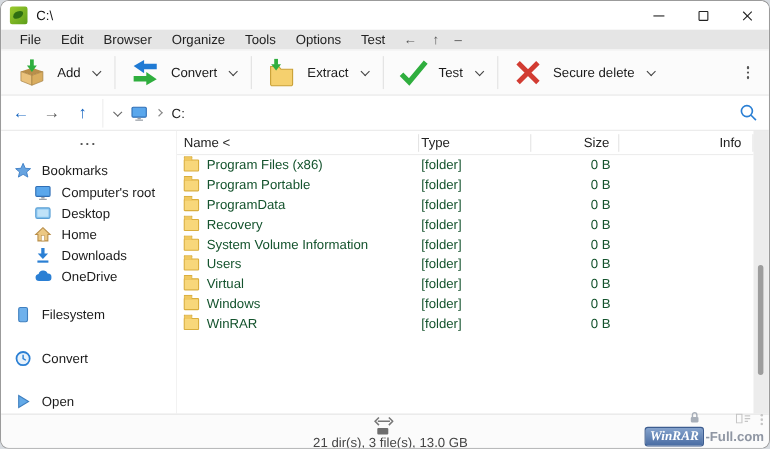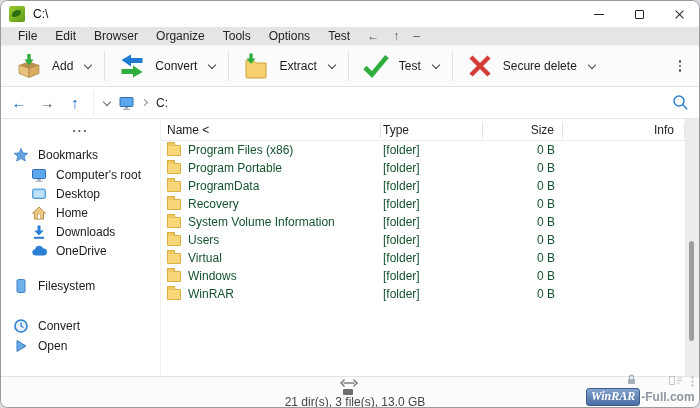--- a/index.html
+++ b/index.html
@@ -53,21 +53,21 @@
   .search-btn { width:34px; height:26px; display:flex; align-items:center; justify-content:center; margin-right:2px; }
 
   
   .main { display:flex; height:257px; background:#fff; }
   .sidebar { width:160px; flex:0 0 auto; background:#fff; border-right:1px solid #f2f2f2; padding-top:4px; }
   .sb-more { height:16px; text-align:center; color:#555; letter-spacing:2px; line-height:10px; font-weight:bold; }
   .sb-item { display:flex; align-items:center; height:20px; padding-left:12px; }
   .sb-item svg { margin-right:9px; flex:0 0 auto; }
   .sb-child { height:19px; padding-left:30px; }
   .sb-root { margin-top:6px; }
-  .mt-fs { margin-top:16px; } .mt-hist { margin-top:20px; } .mt-open { }
+  .mt-fs { margin-top:16px; } .mt-hist { margin-top:20px; } .mt-open { margin-top:19px; }
   .sb-label { color:#1b1b1b; white-space:nowrap; }
 
   
   .filelist { flex:1; display:flex; flex-direction:column; background:#fff;justify-content:center; }
   .fl-header { display:flex; height:22px; align-items:center; border-bottom:1px solid #ededed; color:#222; }
   .fl-header .hc { height:16px; line-height:16px; border-right:1px solid #e4e4e4; }
   .col-name { width:220px; padding-left:6px; display:flex; align-items:center; }
   .col-type { width:102px; padding-left:2px; }
   .col-size { width:80px; text-align:right; padding-right:8px; }
   .col-info { flex:1; text-align:right; padding-right:10px; }

